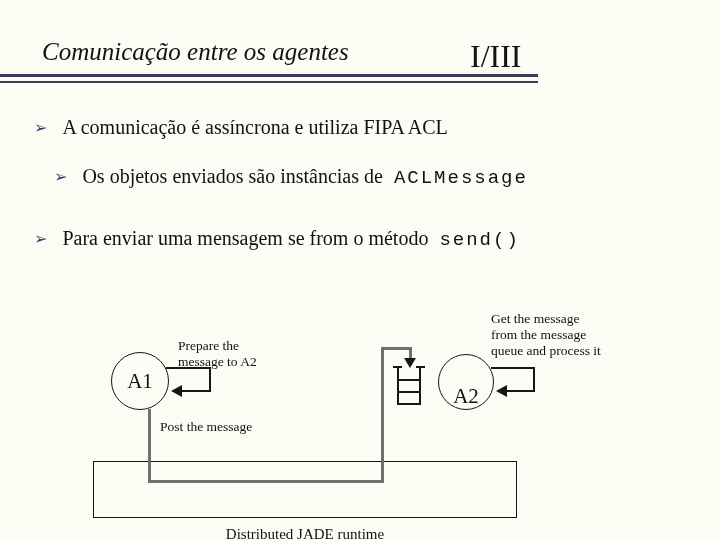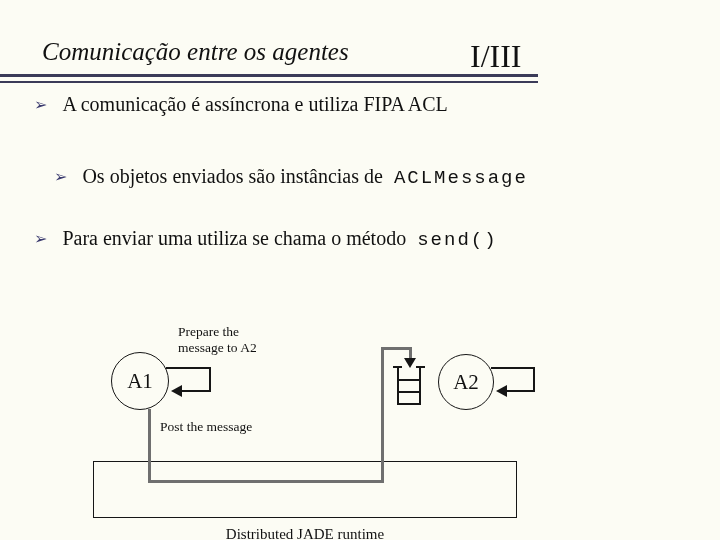--- a/index.html
+++ b/index.html
@@ -14,39 +14,39 @@
   
   .title{position:absolute;left:42px;top:38px;font-size:25px;font-weight:normal;white-space:nowrap;font-style:italic;}
   .page-indicator{position:absolute;left:470px;top:38px;font-size:32px;}
   .divider-line{position:absolute;left:0;width:538px;height:2px;background:var(--divider);}
   .divider-line.l1{top:74px;height:3px;}
   .divider-line.l2{top:81px;}
 
   
   .bullets{list-style:none;}
   .bullet{position:absolute;left:34px;width:660px;white-space:nowrap;}
-  .bullet.b1{top:93px;}
+  .bullet.b1{top:116px;}
   .bullet.b2{top:165px;margin-left:20px;}
   .bullet.b3{top:227px;}
   .glyph{font-family:"DejaVu Sans",sans-serif;font-size:16px;color:var(--accent);margin-right:11px;vertical-align:1px;}
   .btext{font-size:20px;}
   .bcode{font-family:"Liberation Mono","DejaVu Sans Mono",monospace;font-size:19px;letter-spacing:2px;margin-left:7px;}
   .bcode:empty{display:none;}
 
   
   .diagram{position:absolute;left:0;top:0;width:720px;height:540px;}
   .diagram-label{position:absolute;font-size:13.5px;line-height:16px;white-space:pre-line;}
   .jade-box{position:absolute;left:93px;top:461px;width:424px;height:57px;border:1.5px solid var(--diagram-line);}
   .jade-label{position:absolute;left:0;right:0;top:24px;text-align:center;font-size:15px;margin-top:40px;}
   .seg{position:absolute;background:var(--send-path);}
   .thin{position:absolute;background:var(--diagram-line);}
   .circle{position:absolute;border:1.5px solid var(--diagram-line);border-radius:50%;
           display:flex;align-items:center;justify-content:center;font-size:21px;}
   .a1{left:111px;top:352px;width:58px;height:58px;}
-  .a2{left:438px;top:354px;width:56px;height:56px;}
+  .a2{left:438px;top:354px;width:56px;height:56px;align-items:flex-end;}
   .arrow-left{position:absolute;width:0;height:0;border-top:6px solid transparent;
               border-bottom:6px solid transparent;border-right:11px solid var(--diagram-line);}
   .arrow-down{position:absolute;width:0;height:0;border-left:6px solid transparent;
               border-right:6px solid transparent;border-top:10px solid var(--diagram-line);}
 </style>
 </head>
 <body>
 
 <div class="slide">
 
@@ -61,21 +61,21 @@
       <span class="btext">A comunicação é assíncrona e utiliza FIPA ACL</span>
       
     </li>
     <li class="bullet b2">
       <span class="glyph">➢</span>
       <span class="btext">Os objetos enviados são instâncias de</span>
       <span class="bcode">ACLMessage</span>
     </li>
     <li class="bullet b3">
       <span class="glyph">➢</span>
-      <span class="btext">Para enviar uma utiliza se chama o método</span>
+      <span class="btext">Para enviar uma mensagem se from o método</span>
       <span class="bcode">send()</span>
     </li>
   </ul>
 
   <div class="diagram">
 
     <div class="jade-box">
       <div class="jade-label">Distributed JADE runtime</div>
     </div>
 
@@ -103,18 +103,21 @@
     <div class="arrow-left" style="left:171px;top:385px;"></div>
 
     <div class="circle a2">
       <span>A2</span>
     </div>
     <div class="thin" style="left:491px;top:367px;width:44px;height:2px;"></div>
     <div class="thin" style="left:533px;top:367px;width:2px;height:25px;"></div>
     <div class="thin" style="left:507px;top:390px;width:28px;height:2px;"></div>
     <div class="arrow-left" style="left:496px;top:385px;"></div>
 
-    <div class="diagram-label" style="left:178px;top:324px;">Prepare the
+    <div class="diagram-label" style="left:178px;top:338px;">Prepare the
 message to A2</div>
     <div class="diagram-label" style="left:160px;top:419px;">Post the message</div>
+    <div class="diagram-label" style="left:491px;top:311px;">Get the message
+from the message
+queue and process it</div>
 
   </div>
 </div>
 
 </body></html>

